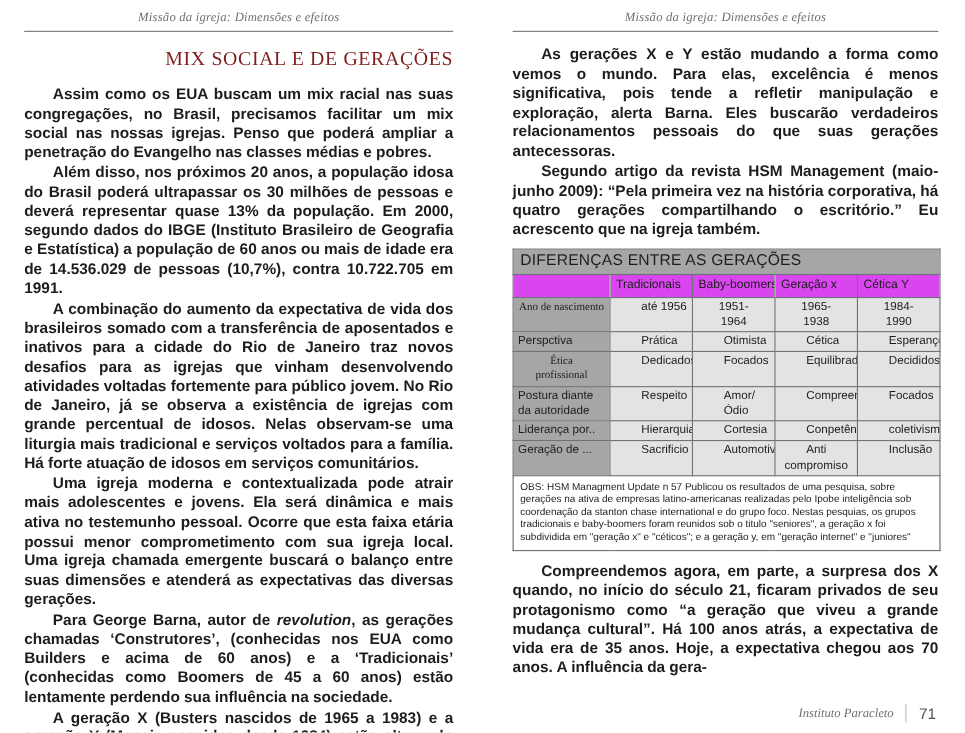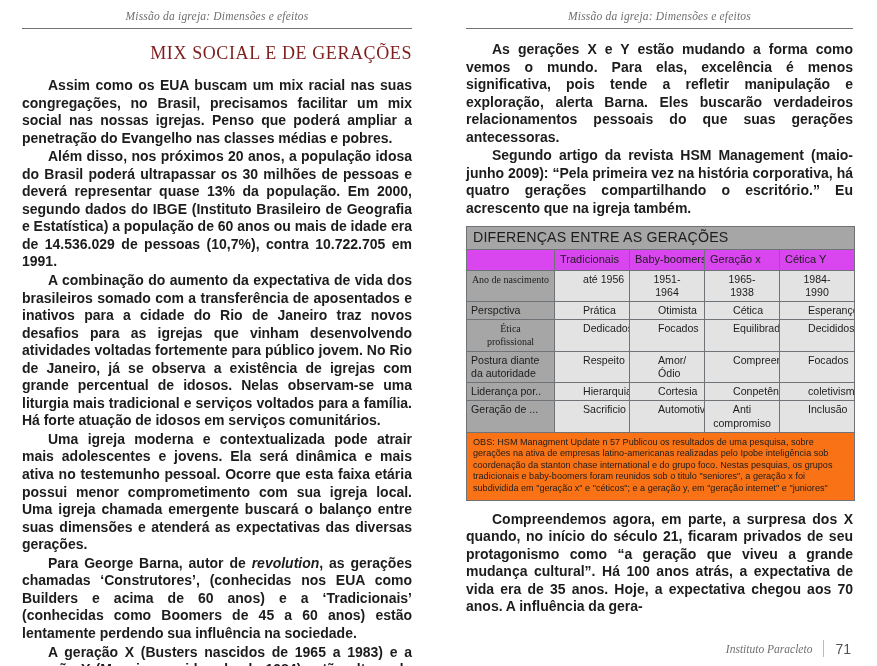--- a/index.html
+++ b/index.html
@@ -150,21 +150,21 @@
   }
   .rowlabel.center {
     text-align: center;
     font-family: "Liberation Serif", serif;
     font-size: 10px;
   }
   .cell { background: #e3e3e3; }
   .cell.center { text-align: center; margin-top: 15px; }
   .cell.left   { text-align: left; padding-left: 28px; }
   .obs td {
-    background: #f97316;
+    background: #ffffff;
     font-size: 9.1px;
     line-height: 11.6px;
     text-align: left;
     padding: 4px 6px 5px 6px;
     color: #1c1c1c;
   }
   .col-label { width: 88px; }
   .col-data  { width: 75px; }
 
   .tbl-wrap { margin-bottom: 10px; }

